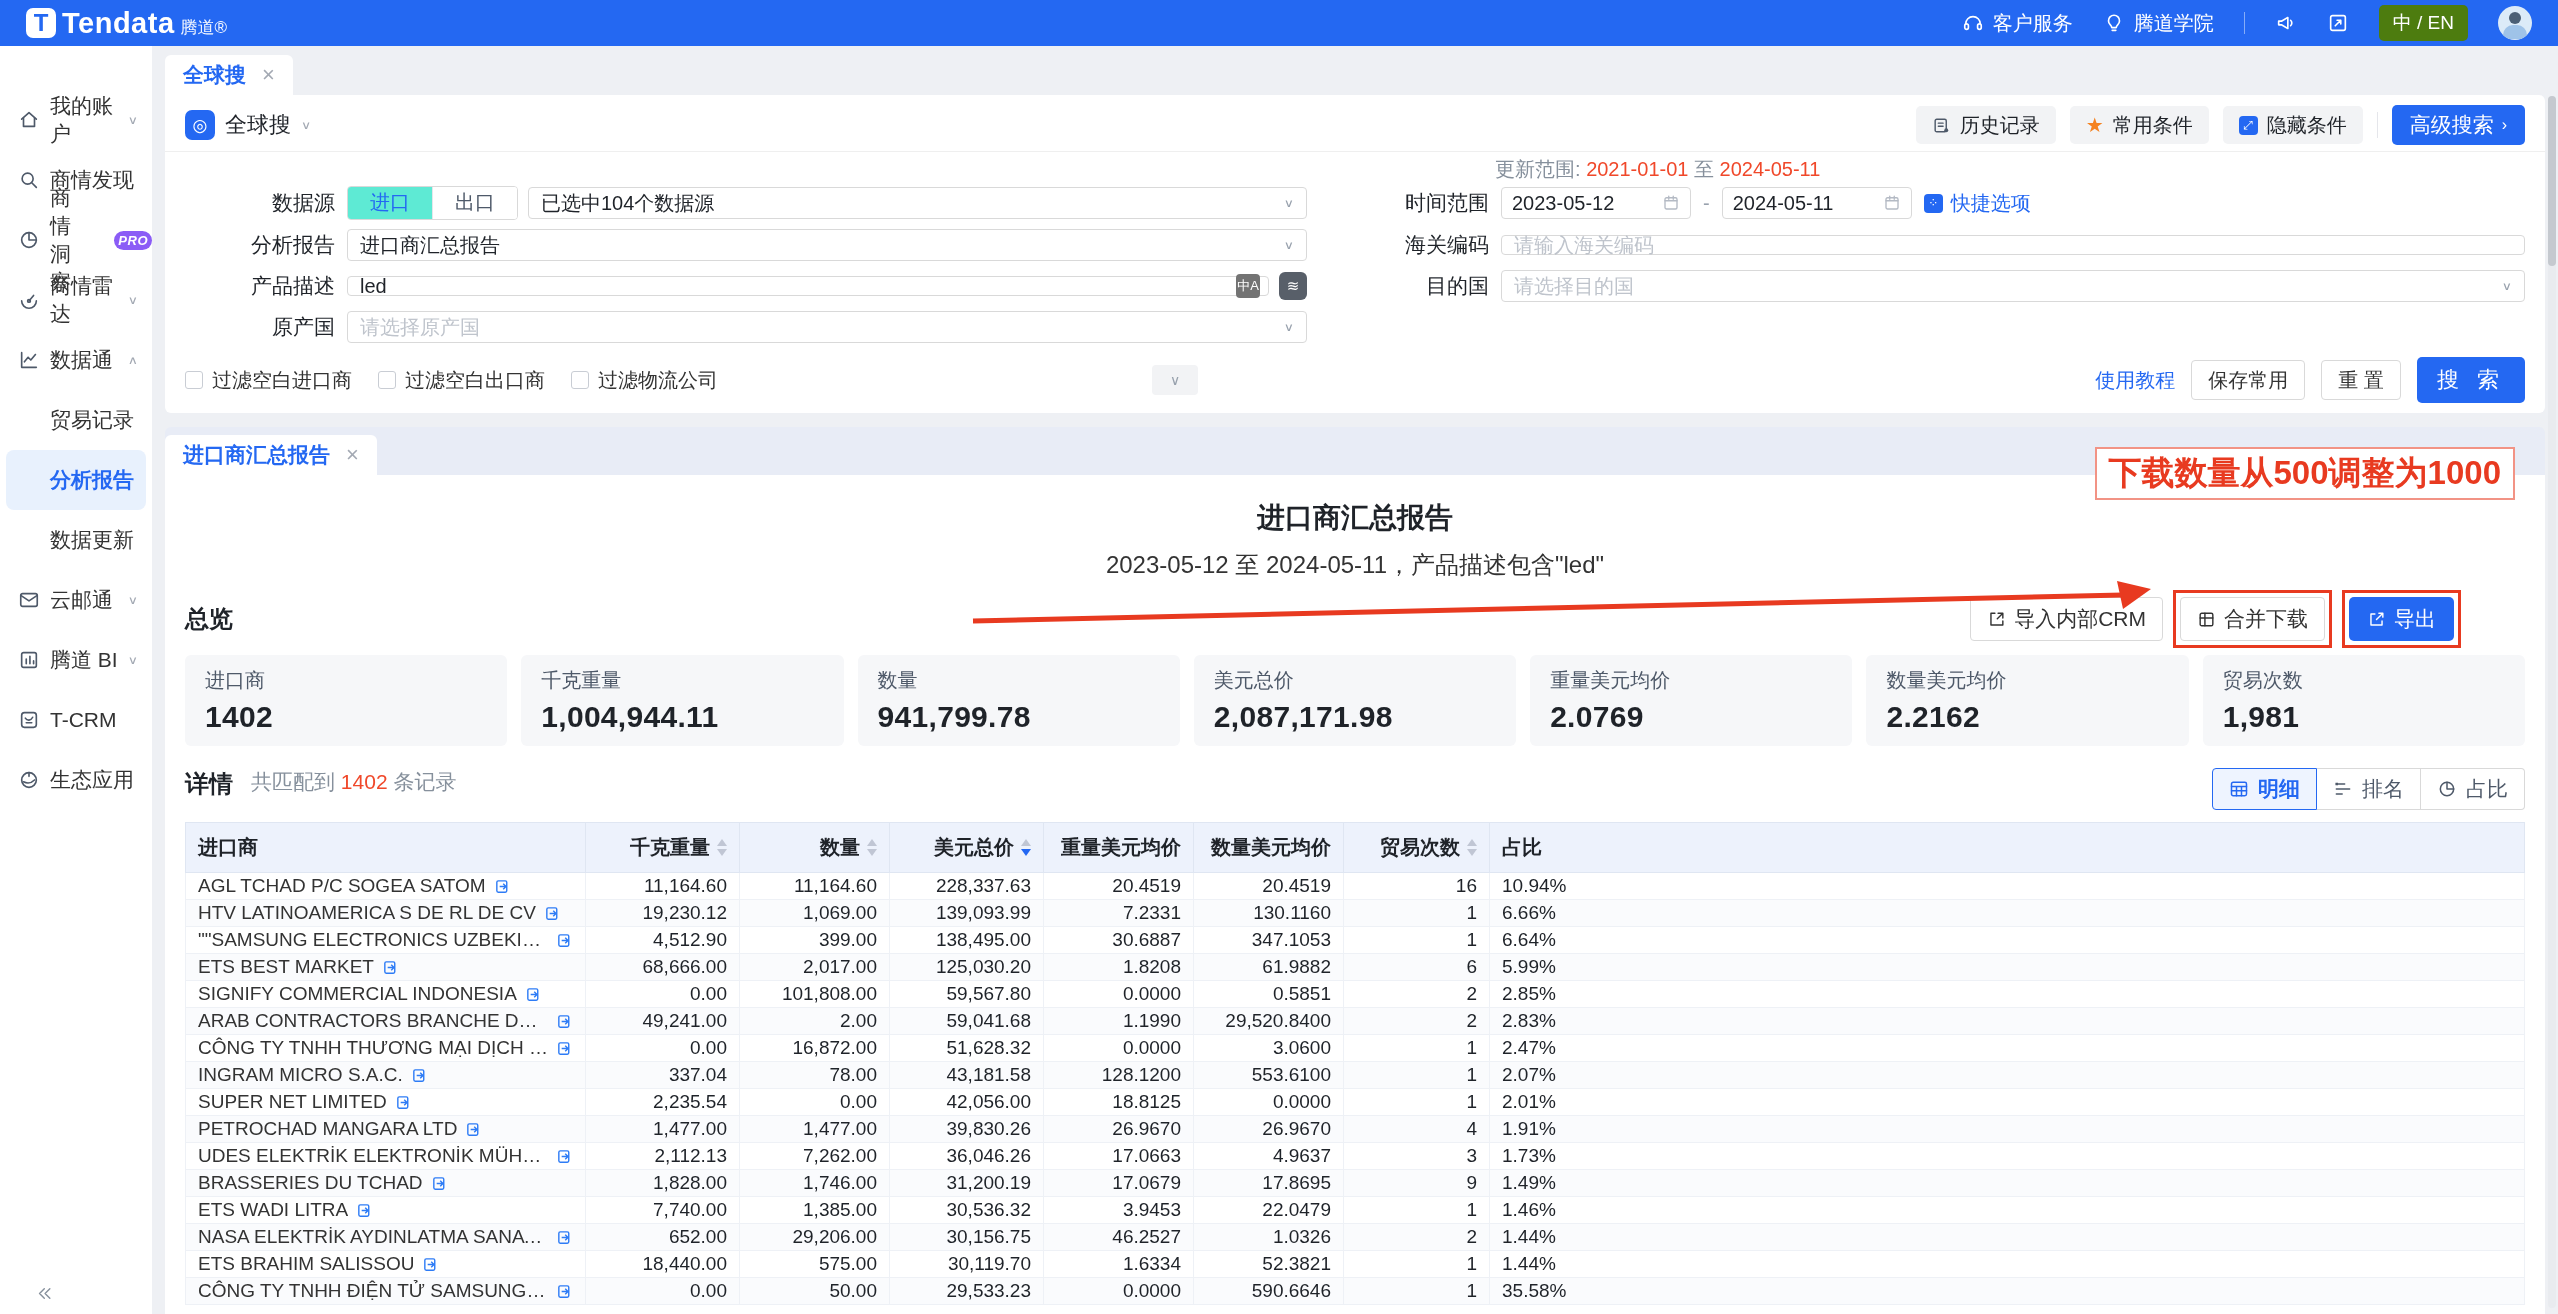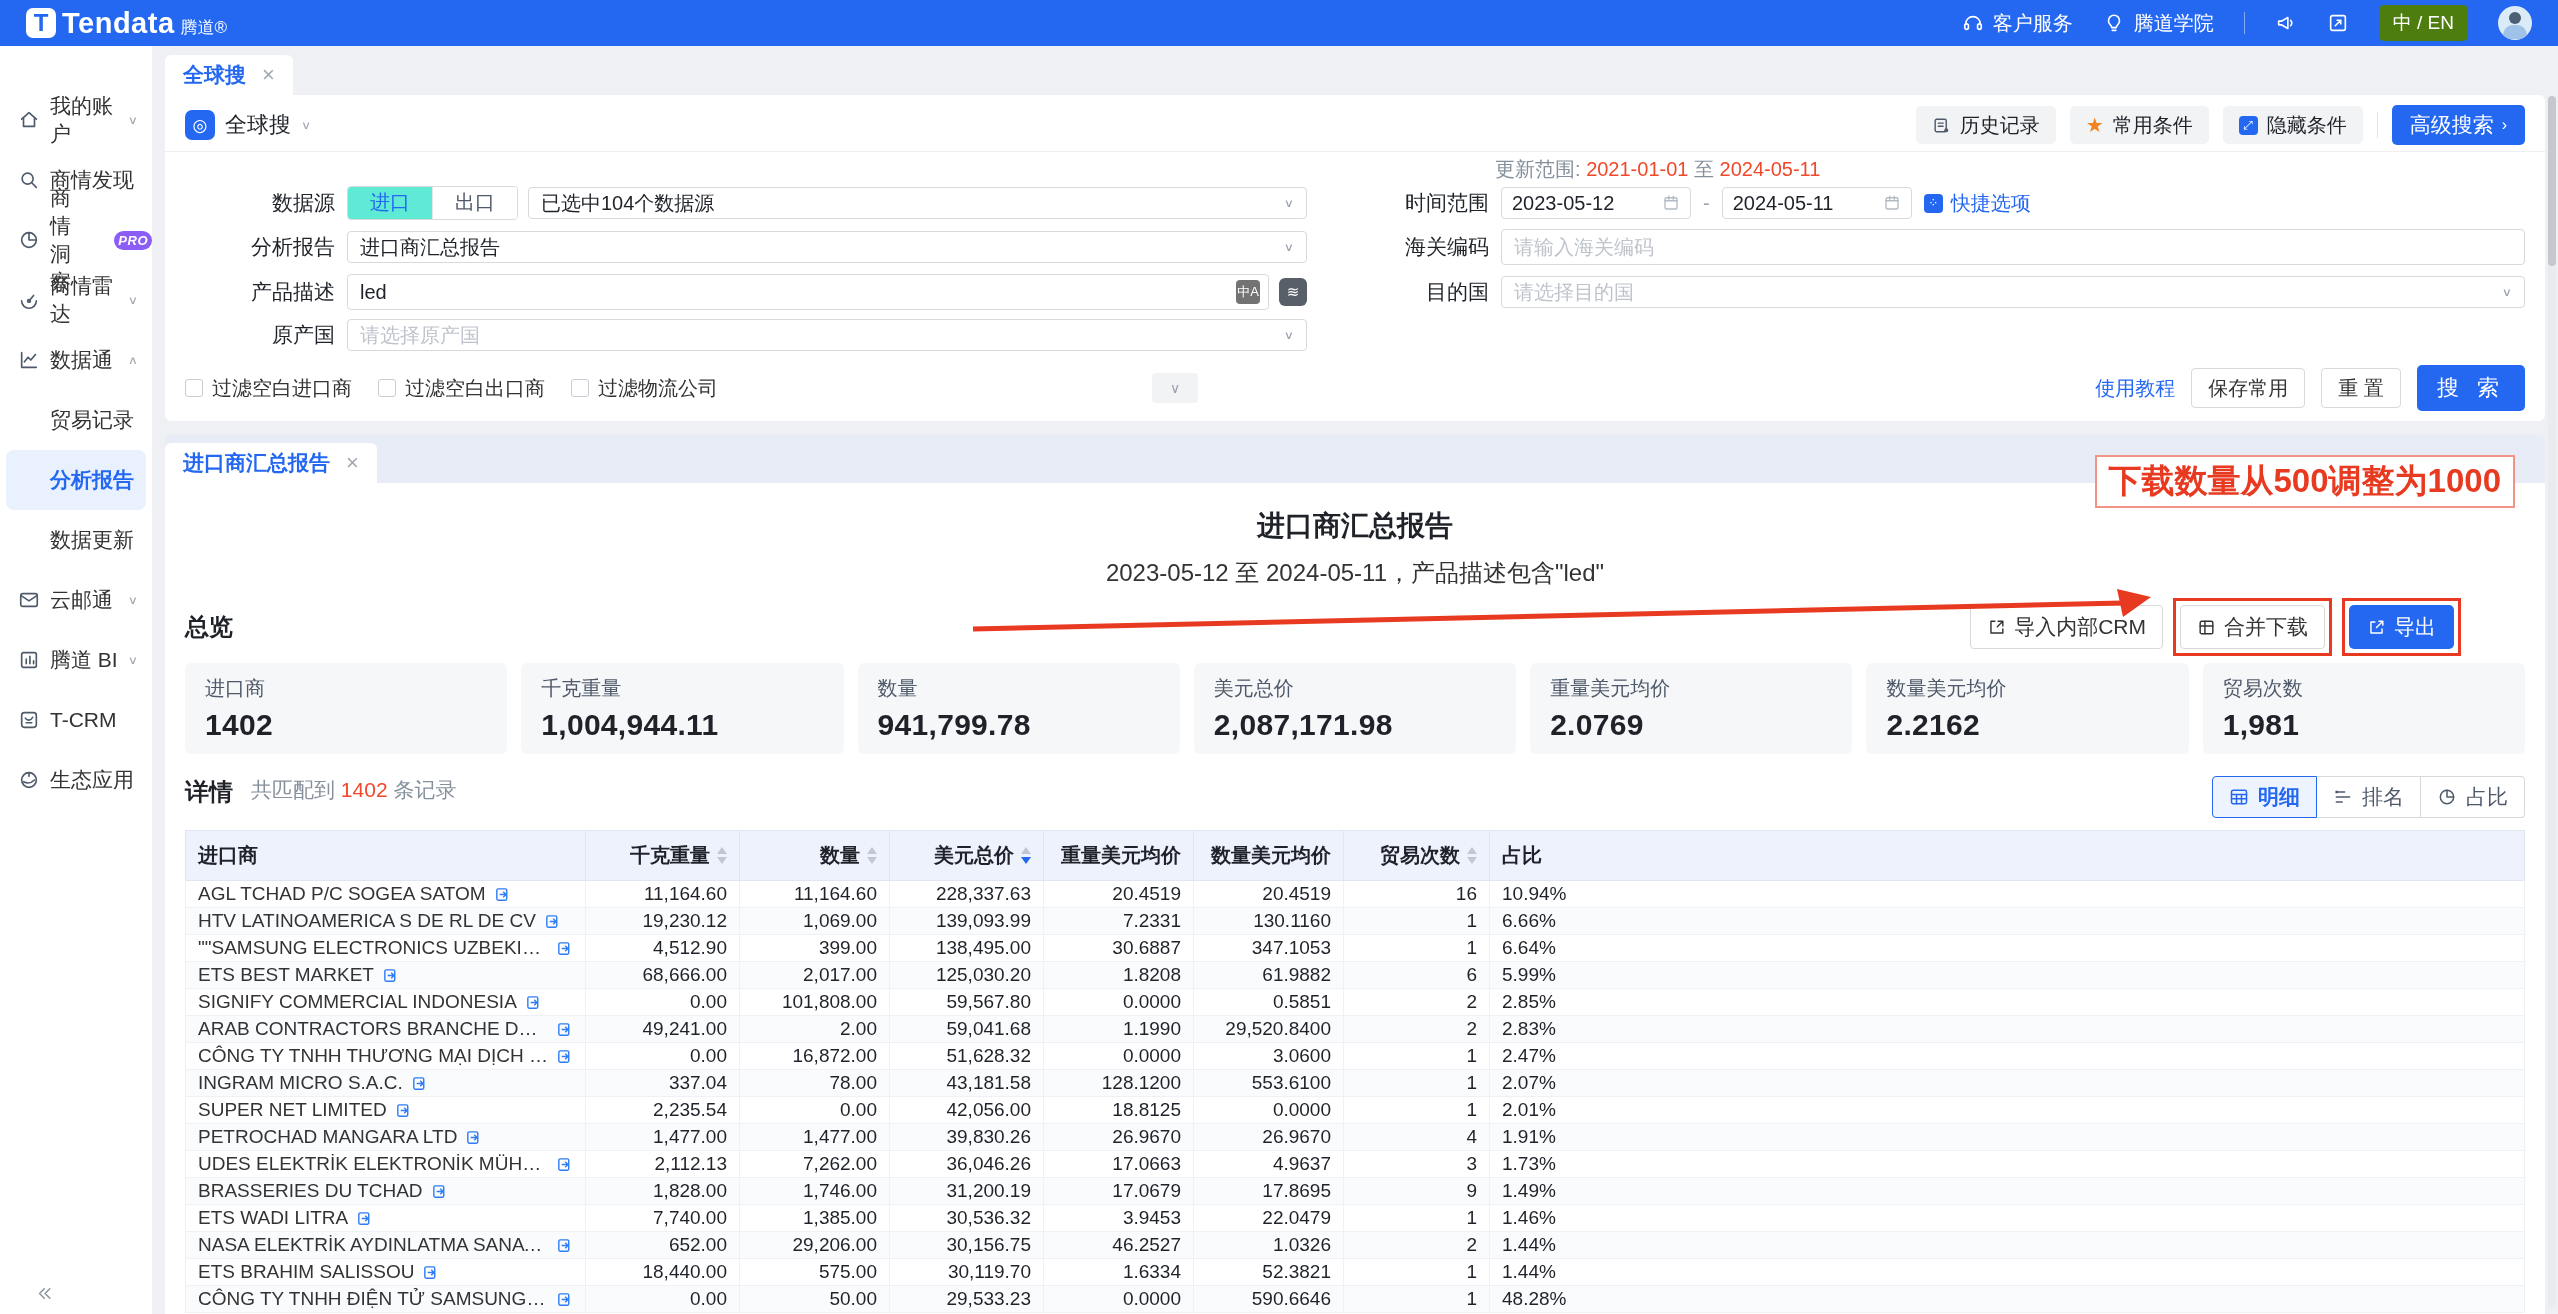--- a/index.html
+++ b/index.html
@@ -66,21 +66,21 @@
   .grow{flex:1}
   .update-note{position:absolute;top:-30px;left:1310px;font-size:20px;white-space:nowrap}
   .update-note .lbl{color:#86909c}
   .update-note .rd{color:#f0482a}
   .update-note .zh{color:#86909c}
   .dates{display:flex;align-items:center;gap:12px}
   .datebox{width:190px;height:32px;border:1px solid #d9d9d9;border-radius:4px;display:flex;align-items:center;padding:0 10px;font-size:20px;cursor:pointer}
   .datebox .ic{margin-left:auto;color:#b4bac4;width:18px;height:18px}
   .dash{color:#98a1ad}
   .link{color:#2468f2;cursor:pointer;font-size:20px;display:flex;align-items:center;gap:8px;white-space:nowrap}
-  .inputbox{height:36px;border:1px solid #d9d9d9;border-radius:4px;display:flex;align-items:center;padding:0 8px 0 12px;background:#fff}
+  .inputbox{height:20px;border:1px solid #d9d9d9;border-radius:4px;display:flex;align-items:center;padding:0 8px 0 12px;background:#fff}
   .inputbox input{border:none;outline:none;flex:1;font-size:20px;font-family:inherit;color:#1f2329;background:transparent}
   .inputbox input::placeholder{color:#bfc4cc}
   .trans-ic{width:24px;height:24px;border-radius:4px;background:#737373;color:#fff;font-size:13px;font-weight:normal;
             display:flex;align-items:center;justify-content:center;flex:none;cursor:pointer}
   .match-ic{width:28px;height:28px;border-radius:6px;background:#585f69;color:#fff;display:flex;align-items:center;justify-content:center;flex:none;cursor:pointer;font-size:15px}
   .lastrow{display:flex;align-items:center;margin-top:14px}
   .cb{display:flex;align-items:center;gap:9px;margin-right:26px;cursor:pointer;font-size:20px;color:#333}
   .cb i{width:18px;height:18px;border:1px solid #c9cdd4;border-radius:3px;background:#fff}
   .fold{width:46px;height:30px;background:#f2f3f5;border-radius:4px;margin-left:408px;display:flex;align-items:center;justify-content:center;color:#98a1ad;cursor:pointer;font-size:14px}
   .actions{margin-left:auto;display:flex;align-items:center;gap:16px}
@@ -872,21 +872,21 @@
                       <path d="M8 12h8M13 8l4 4-4 4"></path>
                     </svg>
                   </span>
                 </td>
                 <td>0.00</td>
                 <td>50.00</td>
                 <td>29,533.23</td>
                 <td>0.0000</td>
                 <td>590.6646</td>
                 <td>1</td>
-                <td class="l">48.28%</td>
+                <td class="l">35.58%</td>
               </tr>
 
             </tbody>
         </table>
 
       </section>
     </main>
   </div>
 
   <div class="vscroll">

